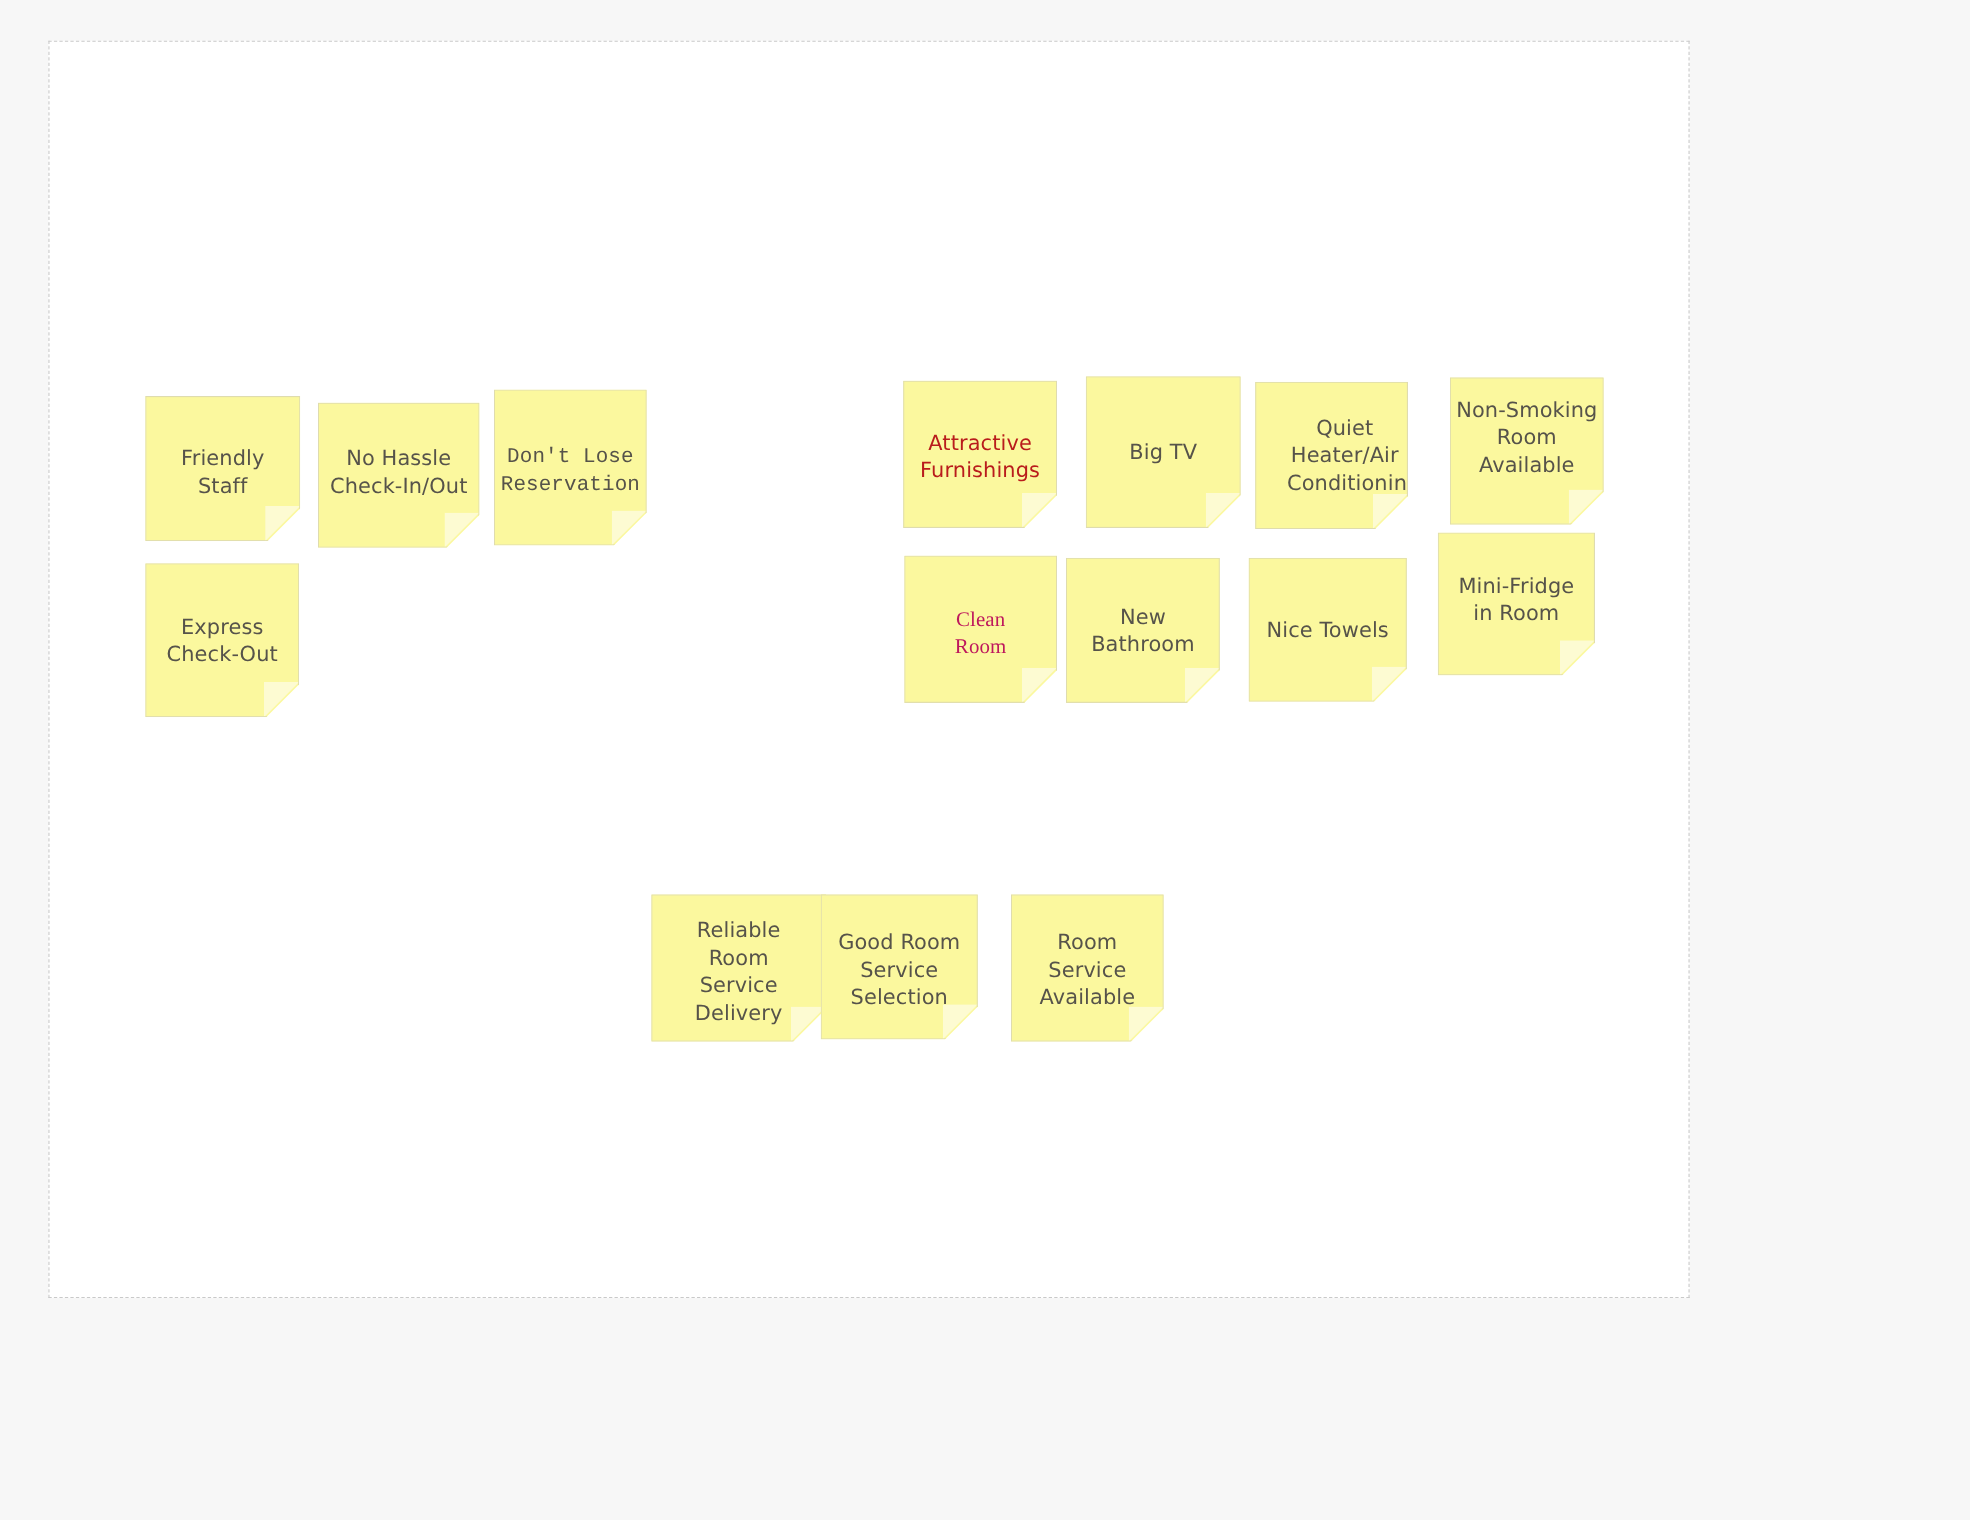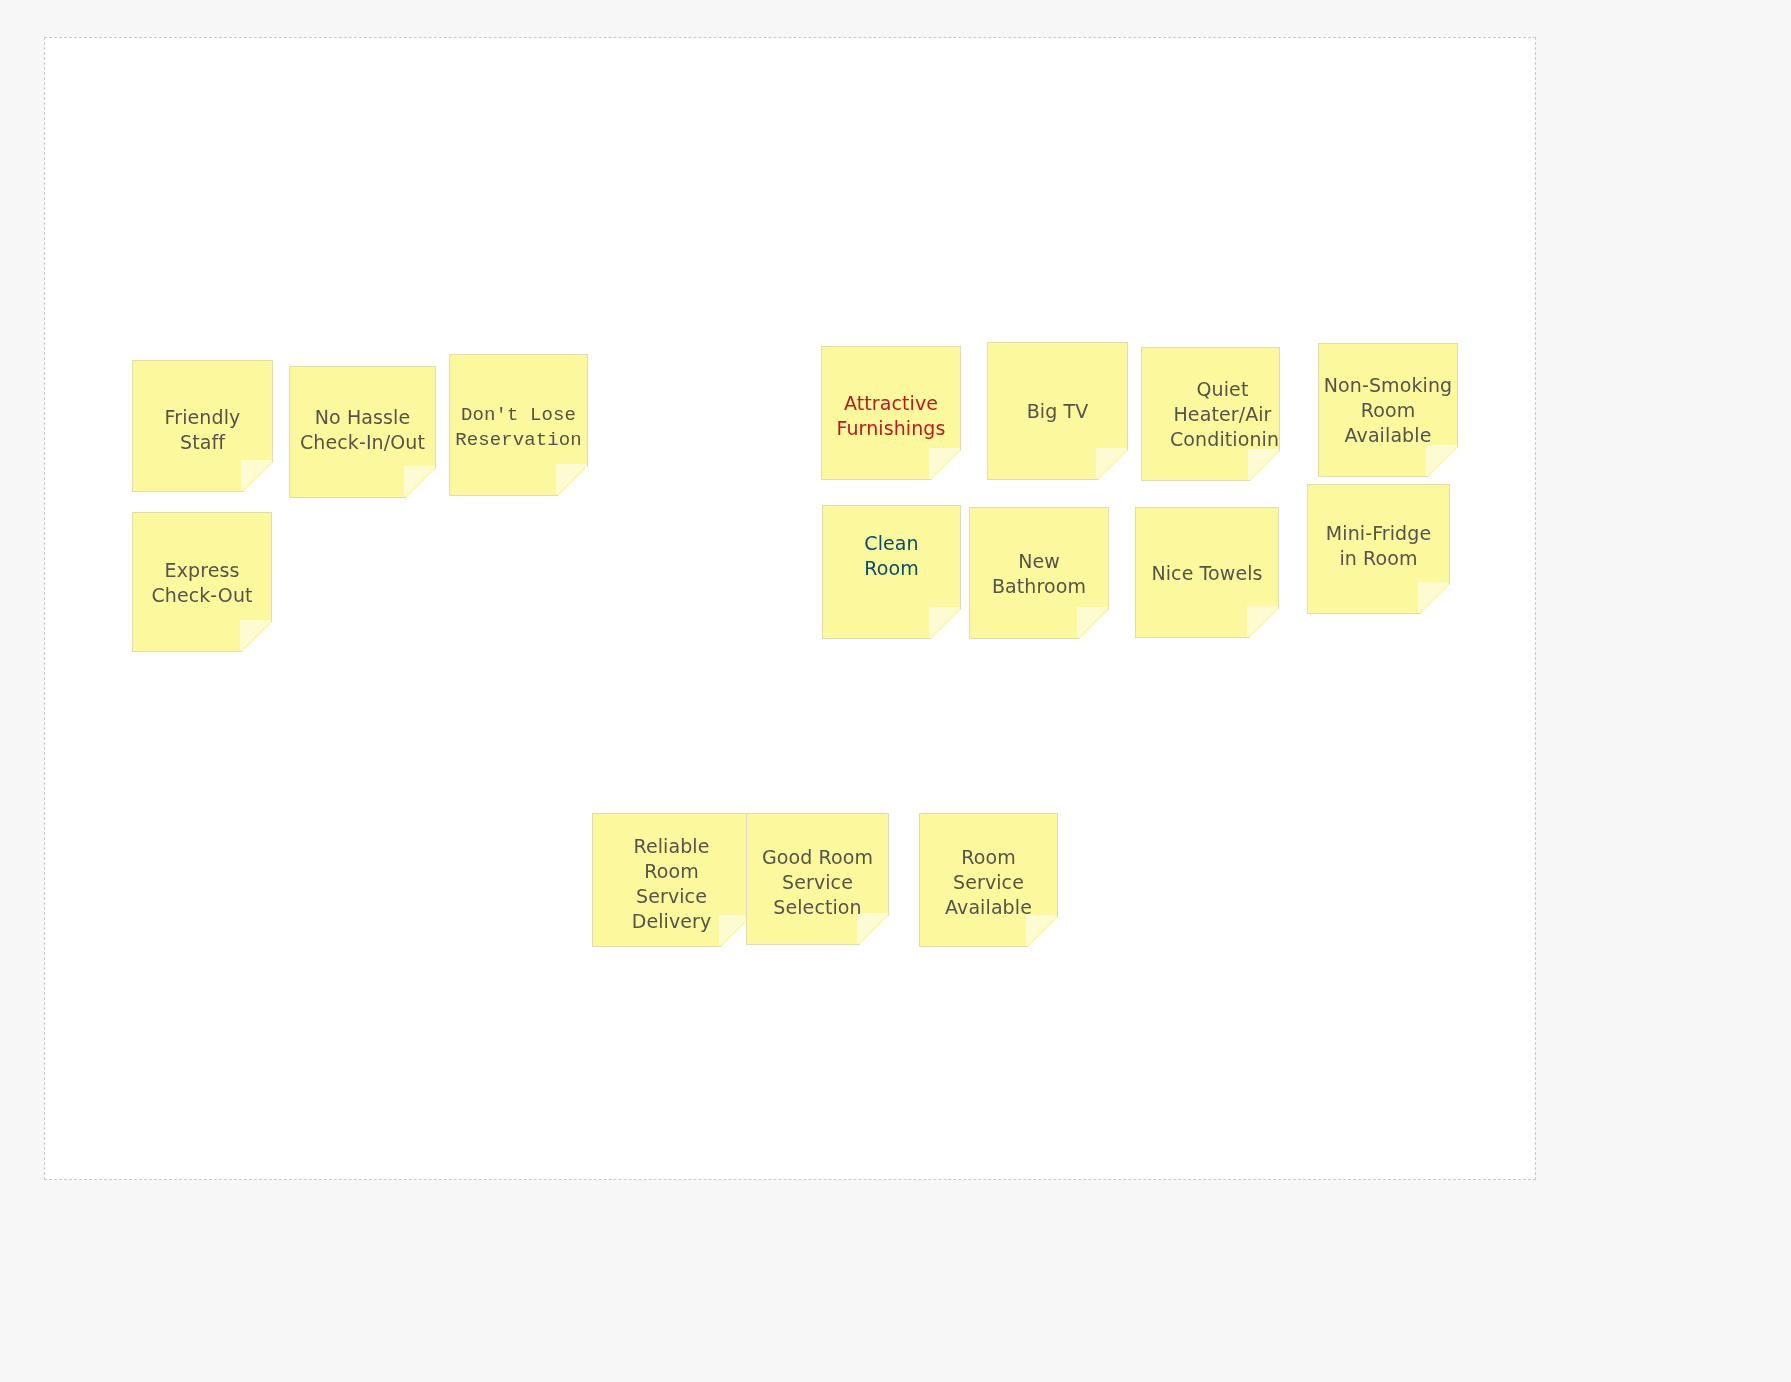--- a/index.html
+++ b/index.html
@@ -111,27 +111,27 @@
           <div class="label" style="color: rgb(86, 83, 74); margin-top: 56px;">Big TV</div>
         </div>
         <div class="note" style="left: 1096px; top: 309px; width: 139px; height: 134px; background: rgb(251, 248, 158); border-color: rgb(223, 220, 174);">
           <div class="fold" style="background: rgb(253, 251, 210); border-color: rgb(223, 220, 174);"></div>
           <div class="label" style="color: rgb(86, 83, 74); margin-top: 29px; padding-left: 28px;">Quiet
 Heater/Air
 Conditioning</div>
         </div>
         <div class="note" style="left: 1273px; top: 305px; width: 140px; height: 134px; background: rgb(251, 248, 158); border-color: rgb(223, 220, 174);">
           <div class="fold" style="background: rgb(253, 251, 210); border-color: rgb(223, 220, 174);"></div>
-          <div class="label" style="color: rgb(86, 83, 74); margin-top: 29px;">Non-Smoking
+          <div class="label" style="color: rgb(86, 83, 74); margin-top: 17px;">Non-Smoking
 Room
 Available</div>
         </div>
         <div class="note" style="left: 777px; top: 467px; width: 139px; height: 134px; background: rgb(251, 248, 158); border-color: rgb(223, 220, 174);">
           <div class="fold" style="background: rgb(253, 251, 210); border-color: rgb(223, 220, 174);"></div>
-          <div class="label" style="color: #0c4a6e; margin-top: 25px;">Clean
+          <div class="label" style="color: #be185d; margin-top: 45px; font-family: Liberation Serif, serif;">Clean
 Room</div>
         </div>
         <div class="note" style="left: 924px; top: 469px; width: 140px; height: 132px; background: rgb(251, 248, 158); border-color: rgb(223, 220, 174);">
           <div class="fold" style="background: rgb(253, 251, 210); border-color: rgb(223, 220, 174);"></div>
           <div class="label" style="color: rgb(86, 83, 74); margin-top: 41px;">New
 Bathroom</div>
         </div>
         <div class="note" style="left: 1090px; top: 469px; width: 144px; height: 131px; background: rgb(251, 248, 158); border-color: rgb(223, 220, 174);">
           <div class="fold" style="background: rgb(253, 251, 210); border-color: rgb(223, 220, 174);"></div>
           <div class="label" style="color: rgb(86, 83, 74); margin-top: 53px; text-align: center;">Nice Towels</div>

